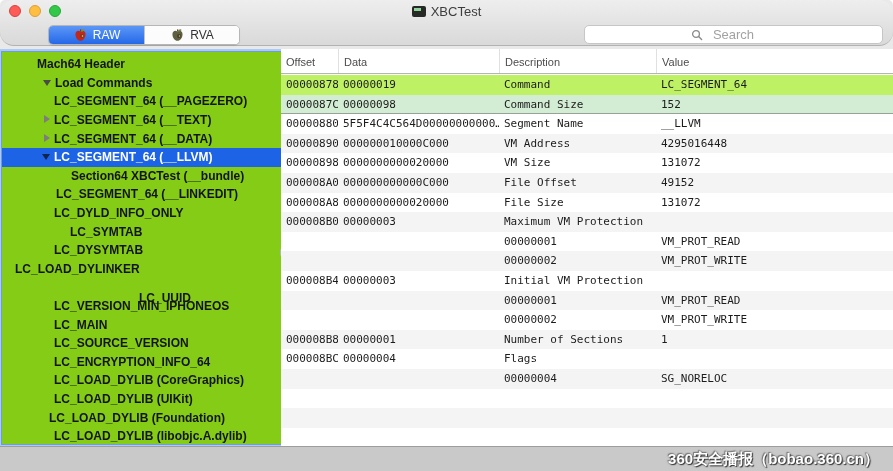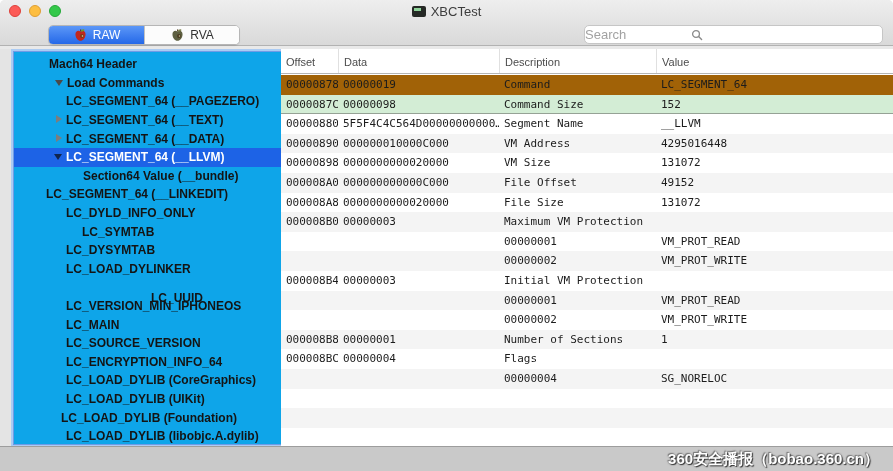--- a/index.html
+++ b/index.html
@@ -2,21 +2,21 @@
 <html><head>
 <meta charset="utf-8">
 <style>
   * { margin:0; padding:0; box-sizing:border-box; }
   html,body { width:893px; height:471px; overflow:hidden; }
   body { font-family:"Liberation Sans", sans-serif; background:#fff; }
   .window { position:relative; width:893px; height:471px; background:#e9e9e9; border-radius:5px 5px 0 0; overflow:hidden; }
 
   
   .chrome { position:absolute; left:0; top:0; right:0; height:46px;
-            background:linear-gradient(#eeeeee,#d9d9d9); border-bottom:1px solid #b2b2b2; }
+            background:linear-gradient(#eeeeee,#d9d9d9); border-bottom:1px solid #b2b2b2;border-radius:14px; }
   .traffic { position:absolute; left:9px; top:5px; display:flex; gap:8px; }
   .light { width:12px; height:12px; border-radius:50%; }
   .light.red    { background:#fc5b57; border:1px solid #dd403a; }
   .light.yellow { background:#fdbe41; border:1px solid #de9e34; }
   .light.green  { background:#34c84a; border:1px solid #25a838; }
   .title-wrap { position:absolute; left:0; right:0; top:0; height:22px;
                 display:flex; align-items:center; justify-content:center; gap:5px; }
   .app-icon { width:14px; height:11px; background:#262926; border-radius:2px; position:relative; }
   .app-icon::after { content:""; position:absolute; left:2px; top:2px; width:7px; height:3px; background:#8fd39a; }
   .title-text { font-size:13px; color:#3d3d3d; }
@@ -26,30 +26,30 @@
                box-shadow:0 1px 1px rgba(0,0,0,0.08); }
   .segment { width:95px; display:flex; align-items:center; justify-content:center; gap:5px;
              font-size:12px; color:#333; background:#fcfcfc; cursor:default; }
   .segment + .segment { border-left:1px solid #c2c2c2; }
   .segment.selected { background:linear-gradient(#5c97f7,#2468e8); color:#fff; border-left:none; }
   .apple-svg { width:15px; height:15px; }
 
   .searchfield { position:absolute; left:584px; top:25px; width:299px; height:19px;
                  background:#fff; border:1px solid #c6c6c6; border-radius:5px; }
   .searchfield input { position:absolute; inset:0; border:none; background:transparent; outline:none;
-                 font-size:13px; color:#444;
+                 text-align:center; font-size:13px; color:#444;
                  font-family:"Liberation Sans", sans-serif; }
   .searchfield input::placeholder { color:#a2a2a2; opacity:1; }
   .mag { position:absolute; left:calc(50% - 43px); top:3px; width:12px; height:12px; pointer-events:none; }
 
   
   .content { position:absolute; left:0; top:49px; right:0; bottom:25px; background:#e4e4e4; }
 
   
-  .sidebar { position:absolute; left:13px; top:2px; width:289px; bottom:1px; background:#0ea5e9;
+  .sidebar { position:absolute; left:1px; top:2px; width:289px; bottom:1px; background:#84cc16;
              border:1px solid #6f9be5; box-shadow:0 0 0 2px #abcbf3; overflow:hidden; }
   .tree { padding-top:3px; }
   .tree-row { height:18.6px; display:flex; align-items:center; white-space:nowrap; }
   .tree-row.selected { background:#1d63e6; }
   .tree-row.selected .tree-label { color:#fff; }
   .tri { width:13px; height:10px; position:relative; flex:0 0 13px; }
   .tri.expanded::after { content:""; position:absolute; left:1px; top:2px;
       border-left:4.5px solid transparent; border-right:4.5px solid transparent; border-top:6px solid #4a4a4a; }
   .tri.collapsed::after { content:""; position:absolute; left:3px; top:0;
       border-top:4.5px solid transparent; border-bottom:4.5px solid transparent; border-left:6px solid #7d7d7d; }
@@ -59,21 +59,21 @@
 
   
   .table { position:absolute; left:281px; top:0; right:0; bottom:0; background:#fff; }
   .t-header { height:25px; display:flex; border-bottom:1px solid #b5b5b5; background:#fff; }
   .t-hcell { font-size:11px; color:#4c4c4c; padding:7px 0 0 5px; }
   .t-hcell + .t-hcell { border-left:1px solid #e0e0e0; }
   .c0 { width:57px; } .c1 { width:161px; } .c2 { width:157px; } .c3 { flex:1; }
   .t-body { position:absolute; left:0; top:26px; right:0; bottom:0; overflow:hidden; }
   .t-row { height:19.6px; display:flex; }
   .t-row.alt { background:#f4f4f4; }
-  .t-row.hl1 { background:#a16207; }
+  .t-row.hl1 { background:#bef264; }
   .t-row.hl2 { background:#d3edd5; border-bottom:1px solid #95a295; }
   .t-cell { font-family:"DejaVu Sans Mono", monospace; font-size:11px; color:#1c1c1c;
             line-height:19.6px; padding-left:5px; overflow:hidden; white-space:nowrap; }
 
   
   .bottombar { position:absolute; left:0; right:0; bottom:0; height:25px; background:#c9c9c9;
                border-top:1px solid #9d9d9d; display:flex; align-items:center; justify-content:flex-end; }
   .watermark { font-size:15px; font-weight:bold; color:#fff; padding-right:14px;
                text-shadow:1px 1px 1px #333, -1px -1px 1px #777, 0 0 2px #555; }
 </style>
@@ -147,39 +147,39 @@
           <div class="tree-row" style="padding-left: 39px;">
             <span class="tri collapsed"></span>
             <span class="tree-label">LC_SEGMENT_64 (__DATA)</span>
           </div>
           <div class="tree-row selected" style="padding-left: 39px;">
             <span class="tri expanded"></span>
             <span class="tree-label">LC_SEGMENT_64 (__LLVM)</span>
           </div>
           <div class="tree-row" style="padding-left: 56px;">
             <span class="tri"></span>
-            <span class="tree-label">Section64 Value (__bundle)</span>
-          </div>
-          <div class="tree-row" style="padding-left: 19px;">
+            <span class="tree-label">Section64 XBCTest (__bundle)</span>
+          </div>
+          <div class="tree-row" style="padding-left: 41px;">
             <span class="tri"></span>
             <span class="tree-label">LC_SEGMENT_64 (__LINKEDIT)</span>
           </div>
           <div class="tree-row" style="padding-left: 39px;">
             <span class="tri"></span>
             <span class="tree-label">LC_DYLD_INFO_ONLY</span>
           </div>
           <div class="tree-row" style="padding-left: 39px; margin-left: 16px;">
             <span class="tri"></span>
             <span class="tree-label">LC_SYMTAB</span>
           </div>
           <div class="tree-row" style="padding-left: 39px;">
             <span class="tri"></span>
             <span class="tree-label">LC_DYSYMTAB</span>
           </div>
-          <div class="tree-row" style="padding-left: 39px;">
+          <div class="tree-row" style="">
             <span class="tri"></span>
             <span class="tree-label">LC_LOAD_DYLINKER</span>
           </div>
           <div class="tree-row" style="padding-left: 39px; flex-direction: column;">
             <span class="tri"></span>
             <span class="tree-label">LC_UUID</span>
           </div>
           <div class="tree-row" style="padding-left: 39px;">
             <span class="tri"></span>
             <span class="tree-label">LC_VERSION_MIN_IPHONEOS</span>

